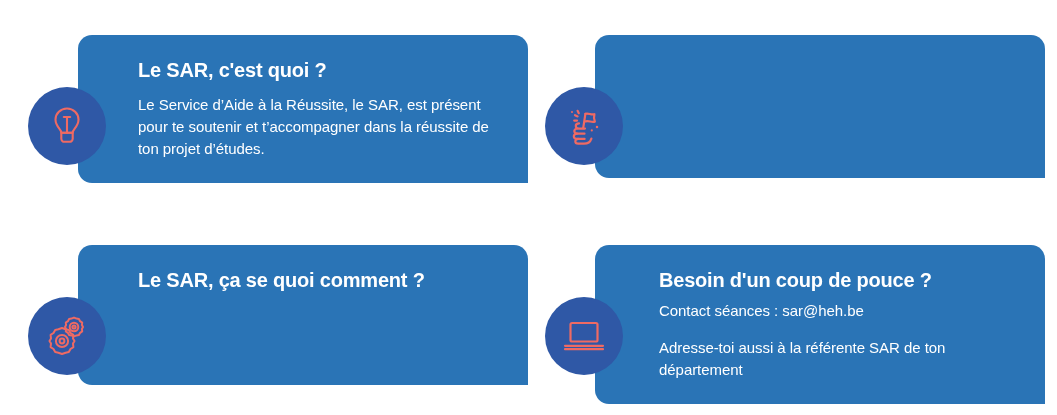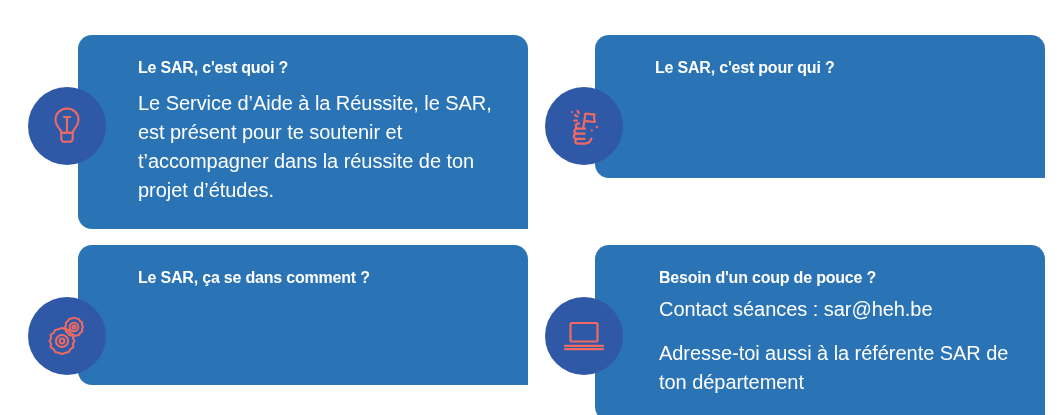--- a/index.html
+++ b/index.html
@@ -62,29 +62,29 @@
     justify-content: center;
     z-index: 3;
   }
   .badge svg {
     display: block;
   }
 
   
   .card-title {
     color: #ffffff;
-    font-size: 16px;
+    font-size: 20px;
     font-weight: bold;
     line-height: 1.15;
     letter-spacing: -0.2px;
     margin: 0 0 12px 0;
   }
   .card-body {
     color: #ffffff;
-    font-size: 20px;
+    font-size: 15px;
     line-height: 1.45;
     margin: 0;
     letter-spacing: -0.05px;
   }
   .card-body + .card-body {
     margin-top: 15px;
   }
 
   
   .slot-1 .card-title { margin-bottom: 8px; }
@@ -108,21 +108,20 @@
           <path d="M14.3 28.7h11.4v6.0c0 1.7-1.4 3.1-3.1 3.1h-5.2c-1.7 0-3.1-1.4-3.1-3.1v-6.0z"></path>
           <line x1="20" y1="13.0" x2="20" y2="28.7"></line>
           <line x1="16.8" y1="13.0" x2="23.2" y2="13.0"></line>
         </svg>
       </span>
     </div>
   </div>
 
   <div class="card-slot slot-1">
     <div class="panel">
-      <h2 class="card-title">Le SAR, c'est pour qui ?</h2>
     </div>
     <div class="badge">
       <span>
         <svg width="46" height="46" viewBox="0 0 46 46" fill="none" stroke="#ef6a63" stroke-width="2.2" stroke-linecap="round" stroke-linejoin="round">
 
           <path d="M16.5 25.5c-1.9 0-3.2 1.1-3.2 2.6s1.3 2.6 3.2 2.6h7.0"></path>
           <path d="M16.0 30.7c-1.9 0-3.2 1.1-3.2 2.6s1.3 2.6 3.2 2.6h7.6"></path>
           <path d="M17.2 35.9c-1.7 0-2.9 1.0-2.9 2.4s1.2 2.4 2.9 2.4h5.8c3.6 0 6.4-2.0 7.4-5.1"></path>
           <path d="M18.0 20.4c-1.9 0-3.2 1.1-3.2 2.6s1.3 2.6 3.2 2.6h6.0"></path>
 
@@ -135,21 +134,21 @@
           <circle cx="36.0" cy="24.0" r="1.25" fill="#ef6a63" stroke="none"></circle>
           <circle cx="30.8" cy="27.4" r="1.1" fill="#ef6a63" stroke="none"></circle>
           <circle cx="11.0" cy="9.0" r="1.0" fill="#ef6a63" stroke="none"></circle>
         </svg>
       </span>
     </div>
   </div>
 
   <div class="card-slot slot-2">
     <div class="panel">
-      <h2 class="card-title">Le SAR, ça se dans comment ?</h2>
+      <h2 class="card-title">Le SAR, ça se quoi comment ?</h2>
     </div>
     <div class="badge">
       <span>
         <svg width="48" height="48" viewBox="0 0 48 48" fill="none" stroke="#ef6a63" stroke-width="2" stroke-linecap="round" stroke-linejoin="round">
 
           <g transform="translate(31,15)">
             <path d="M0,-9.4 2.6,-8.4 4.9,-8.0 6.1,-5.8 8.2,-4.4 7.9,-1.9 9.0,0 7.9,1.9 8.2,4.4 6.1,5.8 4.9,8.0 2.6,8.4 0,9.4 -2.6,8.4 -4.9,8.0 -6.1,5.8 -8.2,4.4 -7.9,1.9 -9.0,0 -7.9,-1.9 -8.2,-4.4 -6.1,-5.8 -4.9,-8.0 -2.6,-8.4 Z"></path>
             <circle cx="0" cy="0" r="4.3"></circle>
             <circle cx="0" cy="0" r="1.6"></circle>
           </g>

